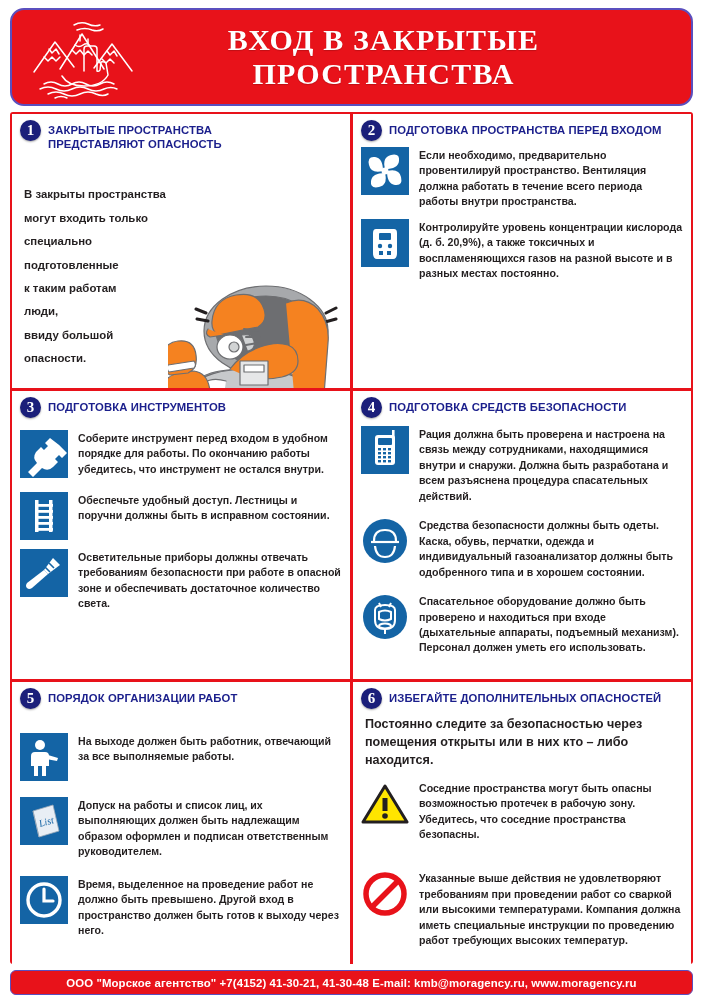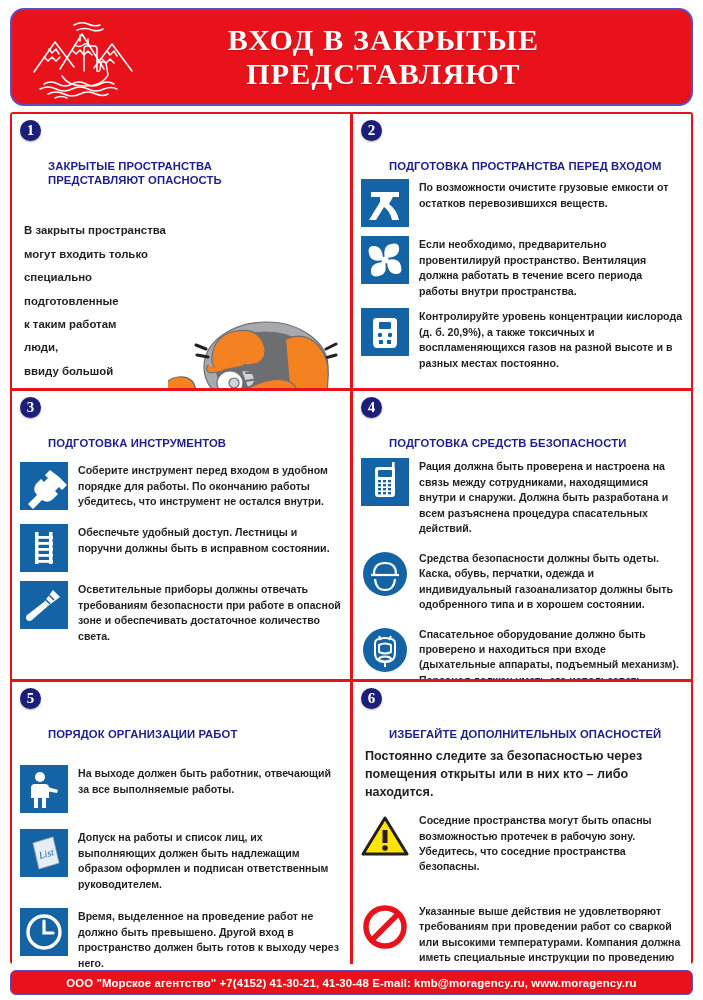--- a/index.html
+++ b/index.html
@@ -85,21 +85,20 @@
     text-align: center;
     box-shadow: 0 1px 2px rgba(0,0,0,.35);
   }
   .head-title {
     color: #1b1f8c;
     font-size: 11.3px;
     font-weight: bold;
     line-height: 1.28;
     letter-spacing: .1px;
     padding-top: 3px;
-    margin-top: 36px;
   }
   
   .s1-body { display: flex; height: 238px; align-items: center; }
   .s1-text {
     flex: 0 0 168px;
     font-size: 11.4px;
     font-weight: bold;
     color: #231f20;
     line-height: 2.05;
     padding: 8px 4px 0 4px;
@@ -186,21 +185,21 @@
 
           <path d="M22 70 q7 -4 14 0 q7 4 14 0 q7 -4 14 0 q7 4 14 0 q7 -4 14 0"></path>
           <path d="M18 75 q8 -4 16 0 q8 4 16 0 q8 -4 16 0 q8 4 16 0 q7 -3 13 0"></path>
           <path d="M26 80 q8 -4 16 0 q8 4 16 0 q8 -4 16 0 q7 3 12 0"></path>
           <path d="M33 84 q6 -3 12 0"></path>
         </g>
       </svg>
     </div>
     <div class="title-wrap">
       <div class="title-line">ВХОД В ЗАКРЫТЫЕ</div>
-      <div class="title-line">ПРЕДСТАВЛЯЮТ</div>
+      <div class="title-line">ПРОСТРАНСТВА</div>
     </div>
   </div>
 
   <div class="grid">
 
     <div class="panel">
       <div class="panel-head">
         <div class="badge">1</div>
         <div class="head-title">
           <div>ЗАКРЫТЫЕ ПРОСТРАНСТВА</div>
@@ -286,28 +285,20 @@
       </div>
     </div>
 
     <div class="panel">
       <div class="panel-head">
         <div class="badge">2</div>
         <div class="head-title">ПОДГОТОВКА ПРОСТРАНСТВА ПЕРЕД ВХОДОМ</div>
       </div>
       <div class="rows">
 
-        <div class="row">
-          <svg class="ico sq" viewBox="0 0 48 48">
-            <g fill="#ffffff">
-              <path d="M10 13 h28 v5 h-6 l-4 7 q8 6 10 16 h-7 q-2 -9 -8 -13 l-8 13 h-7 l11 -18 v-5 h-9 Z"></path>
-            </g>
-          </svg>
-          <div class="row-text">По возможности очистите грузовые емкости от остатков перевозившихся веществ.</div>
-        </div>
 
         <div class="row">
           <svg class="ico sq" viewBox="0 0 48 48">
             <g fill="#ffffff">
               <path d="M24 22 q-3 -12 6 -14 q9 -2 8 6 q-1 8 -14 8 Z"></path>
               <path d="M26 24 q12 -3 14 6 q2 9 -6 8 q-8 -1 -8 -14 Z"></path>
               <path d="M24 26 q3 12 -6 14 q-9 2 -8 -6 q1 -8 14 -8 Z"></path>
               <path d="M22 24 q-12 3 -14 -6 q-2 -9 6 -8 q8 1 8 14 Z"></path>
               <circle cx="24" cy="24" r="3.5"></circle>
             </g>

